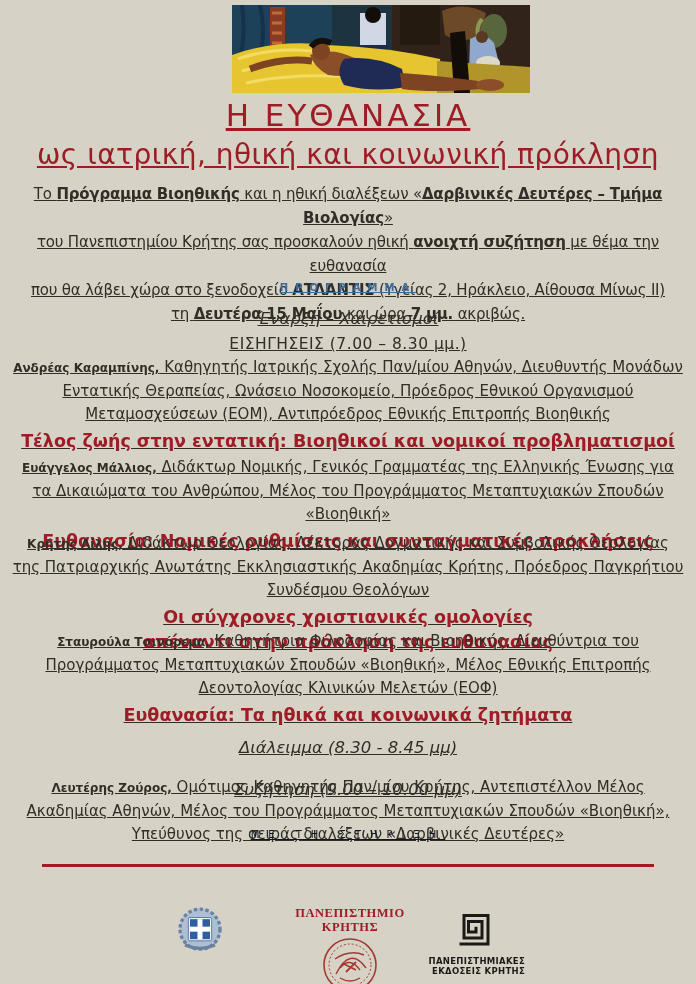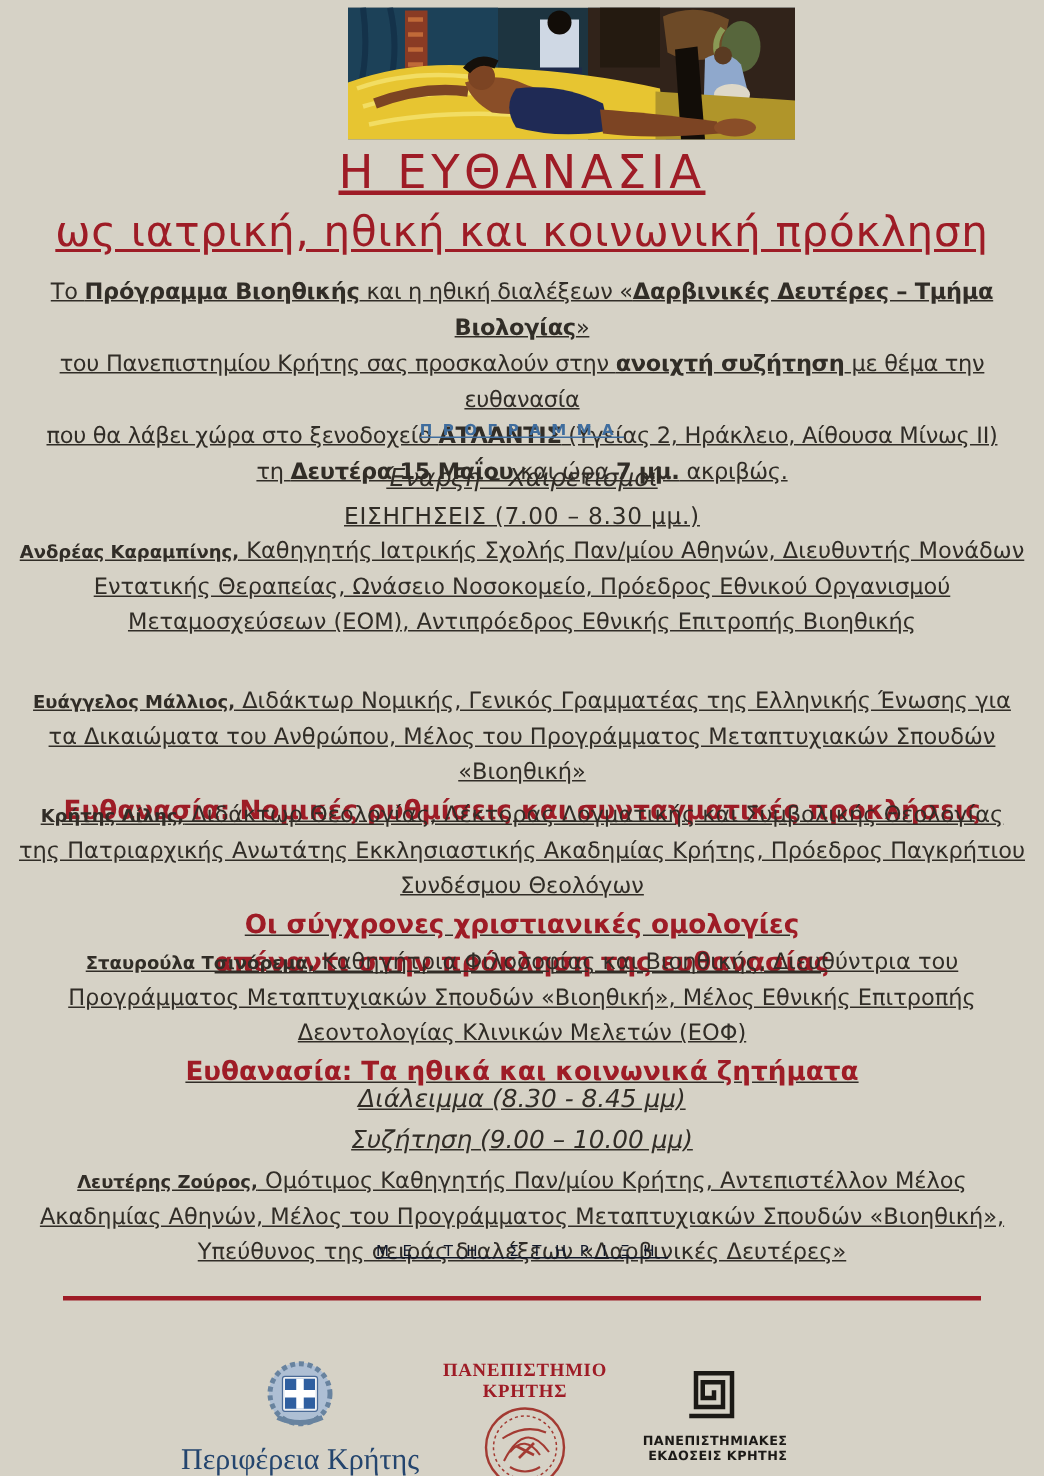--- a/index.html
+++ b/index.html
@@ -27,21 +27,21 @@
   .speaker{padding:0 12px;box-sizing:border-box;}
   .speaker-line{margin:0;font-size:15px;line-height:23px;}
   .speaker-name{font-weight:bold;font-size:12px;margin-top:18px;}
   .talk-title{margin:3px 0 0 0;color:var(--accent-red,#9e1c26);font-weight:bold;font-size:17.5px;line-height:25px;white-space:pre-line;}
   .sp1{top:356px;}
   .sp2{top:456px;}
   .sp3{top:532px;}
   .sp4{top:630px;}
 
   .breaks{top:719px;}
-  .breaks p{margin:0;font-style:italic;font-size:16.5px;line-height:27px;}
+  .breaks p{margin:15px;font-style:italic;font-size:16.5px;line-height:27px;}
 
   .moderator{top:776px;padding:0 10px;box-sizing:border-box;}
   .moderator-label{margin:0 0 2px 0;font-style:italic;font-size:16.5px;line-height:22px;}
 
   .rule{position:absolute;top:864px;left:42px;width:612px;height:3px;background:var(--accent-red,#9e1c26);}
 
   .support-heading{top:825px;font-size:10px;line-height:20px;letter-spacing:9px;color:#0f172a;font-weight:500;}
 
   .logo-block{position:absolute;text-align:center;}
   .logo-region{top:905px;left:105px;width:190px;}
@@ -82,31 +82,32 @@
   <path d="M112,54 Q142,50 170,64 L174,82 Q142,88 112,80 Q103,66 112,54 Z" fill="#1f2a55"></path>
   <path d="M168,68 Q200,70 246,76 L248,84 Q200,88 170,84 Z" fill="#7c4423"></path>
   <ellipse cx="258" cy="80" rx="14" ry="6" fill="#8a4e28"></ellipse>
 </svg>
 
 <h1 class="abs main-title" style="margin:0;font-weight:normal;">Η  ΕΥΘΑΝΑΣΙΑ</h1>
 <h2 class="abs sub-title" style="margin:0;font-weight:normal;">ως ιατρική, ηθική και κοινωνική πρόκληση</h2>
 
 <div class="abs intro">
   <div><span>Το </span><span class="seg-bold">Πρόγραμμα Βιοηθικής</span><span> και η ηθική διαλέξεων «</span><span class="seg-bold">Δαρβινικές Δευτέρες – Τμήμα Βιολογίας</span><span>»</span></div>
-  <div><span>του Πανεπιστημίου Κρήτης σας προσκαλούν στην </span><span class="seg-bold">ανοιχτή συζήτηση</span><span> με θέμα την ευθανασία</span></div>
+  <div><span>του Πανεπιστημίου Κρήτης σας προσκαλούν ηθική </span><span class="seg-bold">ανοιχτή συζήτηση</span><span> με θέμα την ευθανασία</span></div>
   <div><span>που θα λάβει χώρα στο ξενοδοχείο </span><span class="seg-bold">ΑΤΛΑΝΤΙΣ</span><span> (Υγείας 2, Ηράκλειο, Αίθουσα Μίνως ΙΙ)</span></div>
   <div><span>τη </span><span class="seg-bold">Δευτέρα 15 Μαΐου</span><span> και ώρα </span><span class="seg-bold">7 μμ.</span><span> ακριβώς.</span></div>
 </div>
 
 <div class="abs prog-heading">ΠΡΟΓΡΑΜΜΑ</div>
 <div class="abs italic-line opening">Έναρξη – Χαιρετισμοί</div>
 <div class="abs sessions">ΕΙΣΗΓΗΣΕΙΣ (7.00 – 8.30 μμ.)</div>
 
 <section class="abs speaker sp1">
   <p class="speaker-line"><span class="speaker-name">Ανδρέας Καραμπίνης,</span><span> Καθηγητής Ιατρικής Σχολής Παν/μίου Αθηνών, Διευθυντής Μονάδων Εντατικής Θεραπείας, Ωνάσειο Νοσοκομείο, Πρόεδρος Εθνικού Οργανισμού Μεταμοσχεύσεων (ΕΟΜ), Αντιπρόεδρος Εθνικής Επιτροπής Βιοηθικής</span></p>
+  <p class="talk-title">Τέλος ζωής στην εντατική: Βιοηθικοί και νομικοί προβληματισμοί</p>
 </section>
 
 <section class="abs speaker sp2">
   <p class="speaker-line"><span class="speaker-name">Ευάγγελος Μάλλιος,</span><span> Διδάκτωρ Νομικής, Γενικός Γραμματέας της Ελληνικής Ένωσης για τα Δικαιώματα του Ανθρώπου, Μέλος του Προγράμματος Μεταπτυχιακών Σπουδών «Βιοηθική»</span></p>
   <p class="talk-title">Ευθανασία: Νομικές ρυθμίσεις και συνταγματικές προκλήσεις</p>
 </section>
 
 <section class="abs speaker sp3">
   <p class="speaker-line"><span class="speaker-name">Κρήτης Λίλης,</span><span> Διδάκτωρ Θεολογίας, Λέκτορας Δογματικής και Συμβολικής Θεολογίας της Πατριαρχικής Ανωτάτης Εκκλησιαστικής Ακαδημίας Κρήτης, Πρόεδρος Παγκρήτιου Συνδέσμου Θεολόγων</span></p>
   <p class="talk-title">Οι σύγχρονες χριστιανικές ομολογίες
@@ -134,21 +135,20 @@
 <div class="logo-block logo-region">
   <svg width="50" height="50" viewBox="0 0 60 60" aria-hidden="true">
     <circle cx="30" cy="29" r="25" fill="#aebfd4"></circle>
     <circle cx="30" cy="29" r="24" fill="none" stroke="#68839f" stroke-width="4" stroke-dasharray="4 3"></circle>
     <rect x="16" y="15" width="28" height="28" rx="2" fill="#eef1f4" stroke="#4a6a96"></rect>
     <rect x="18" y="17" width="24" height="24" fill="#2f5fa0"></rect>
     <rect x="27" y="17" width="6" height="24" fill="#ffffff"></rect>
     <rect x="18" y="26" width="24" height="6" fill="#ffffff"></rect>
     <path d="M12,48 Q30,56 48,48" stroke="#68839f" stroke-width="4" fill="none"></path>
   </svg>
-  <div class="logo-label">Περιφέρεια Κρήτης</div>
 </div>
 
 <div class="logo-block logo-uni">
   <div class="logo-label">ΠΑΝΕΠΙΣΤΗΜΙΟ ΚΡΗΤΗΣ</div>
   <svg width="56" height="58" viewBox="0 0 56 58" style="margin-top:2px;" aria-hidden="true">
     <circle cx="28" cy="29" r="26" fill="none" stroke="#a33a32" stroke-width="1.6"></circle>
     <circle cx="28" cy="29" r="21" fill="none" stroke="#a33a32" stroke-width="1" stroke-dasharray="2 2"></circle>
     <path d="M14,38 Q28,10 44,32 M18,32 Q28,20 38,34 M13,23 Q28,13 42,19 M18,42 q10,6 20,0" fill="none" stroke="#a33a32" stroke-width="1.4"></path>
     <path d="M22,28 l12,6 M24,36 l10,-10" stroke="#a33a32" stroke-width="1.8"></path>
   </svg>

